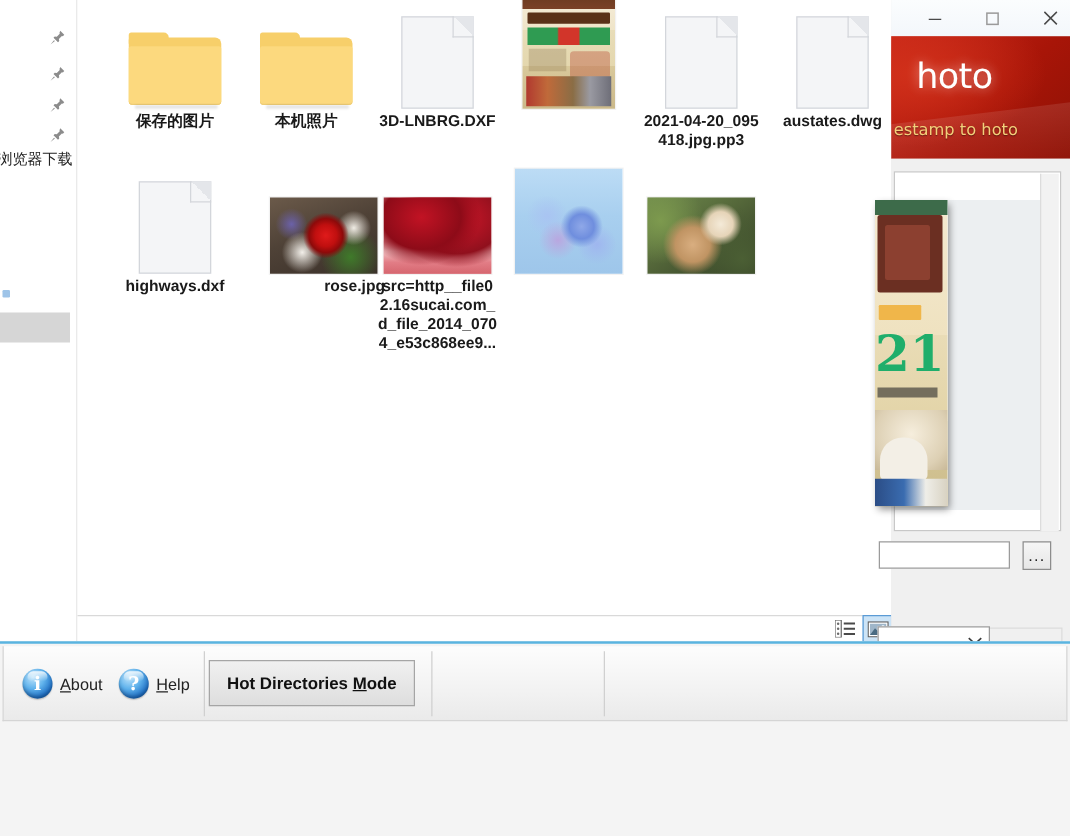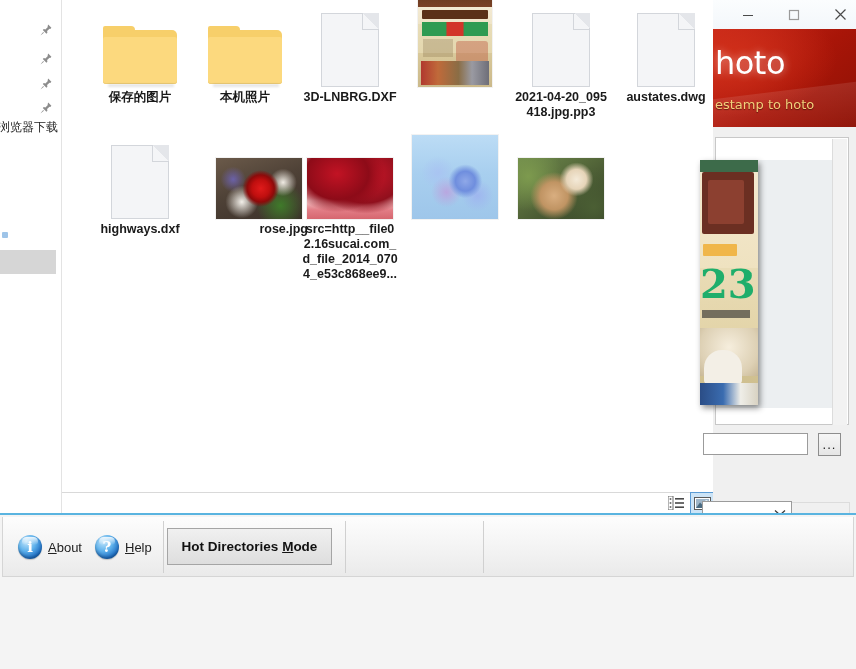--- a/index.html
+++ b/index.html
@@ -176,22 +176,22 @@
   #wbtn-close { left: 104px; }
 
   #app-banner {
     position: absolute; left: 0; top: 29px; width: 143px; height: 98px;
     background:
       radial-gradient(ellipse at 12% 30%, #d1301a 0%, rgba(209,48,26,0) 60%),
       linear-gradient(135deg, #c9281a 0%, #a81508 55%, #8e1105 100%);
     overflow: hidden;
   }
   #banner-title {
-    position: absolute; left: 2px; top: 15px;
-    font-size: 32px; color: #fff; font-weight: 400;
+    position: absolute; left: 20px; top: 15px;
+    font-size: 28px; color: #fff; font-weight: 400;
     text-shadow: 0 0 9px rgba(255,255,255,0.55);
     font-family: "DejaVu Sans", sans-serif;
     letter-spacing: -0.5px;
   }
   #banner-sub {
     position: absolute; left: 2px; top: 68px;
     font-size: 13px; color: #f3cf7a;
     text-shadow: 0 1px 1px rgba(0,0,0,0.45);
     font-family: "DejaVu Sans", sans-serif;
     white-space: nowrap;
@@ -516,21 +516,21 @@
       <div id="banner-sub">estamp to hoto</div>
     </div>
 
     <div id="app-body">
       <div id="preview-area">
         <div id="preview-canvas">
           <div id="preview-image">
             <div class="pv-l1"></div>
               <div class="pv-l1b"></div>
             <div class="pv-l2"></div>
-            <div class="pv-l3">23</div>
+            <div class="pv-l3">21</div>
             <div class="pv-l4"></div>
             <div class="pv-l5"></div>
               <div class="pv-l6"></div>
               <div class="pv-l7"></div>
           </div>
         </div>
         <div id="preview-scroll"></div>
       </div>
 
       <div id="path-row">

